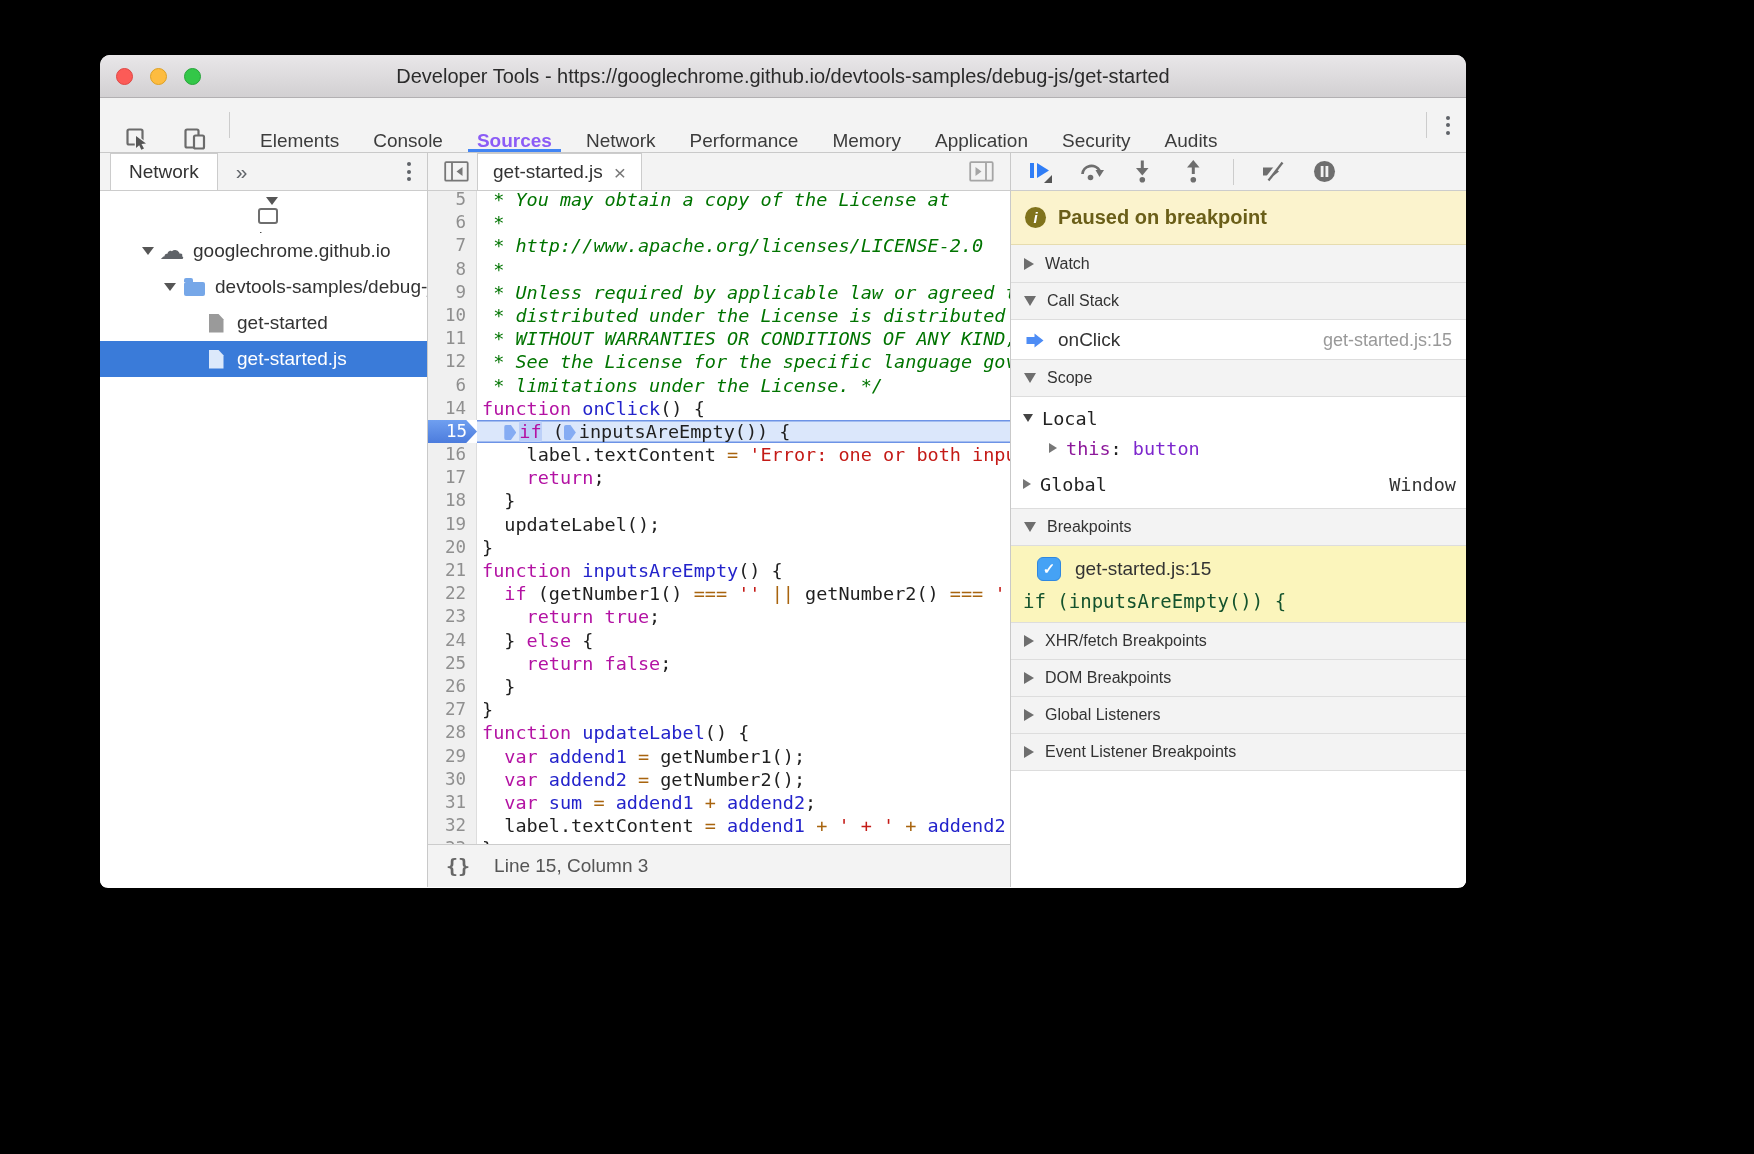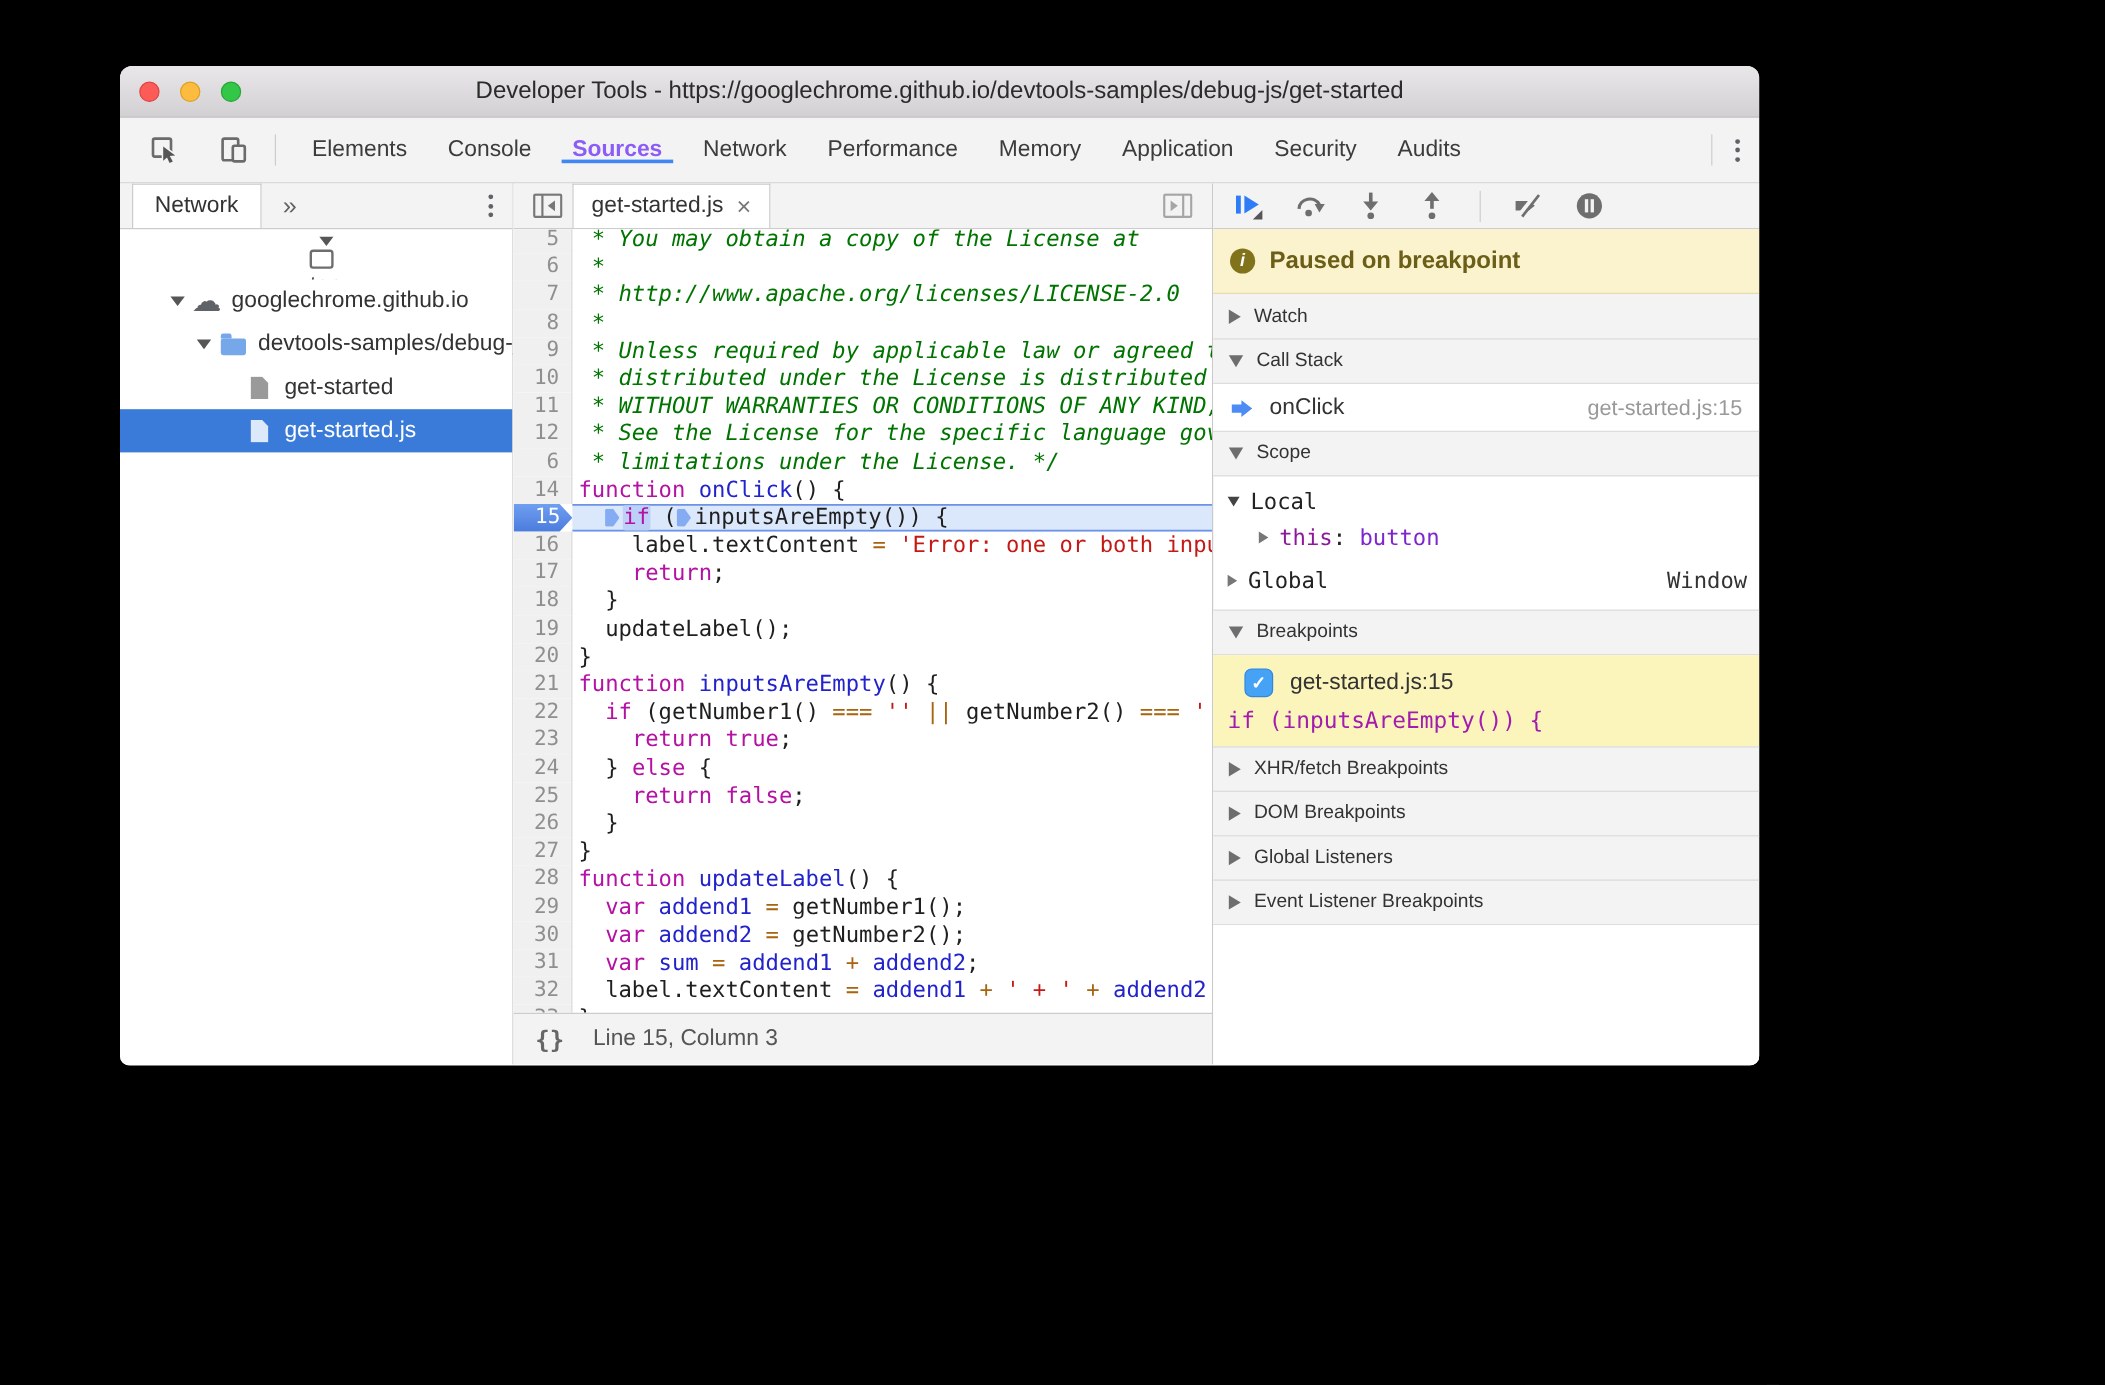--- a/index.html
+++ b/index.html
@@ -10,21 +10,21 @@
   
   .titlebar{height:43px;background:linear-gradient(#e9e7e9,#d2d0d2);border-bottom:1px solid #b2b0b2;position:relative;display:flex;align-items:center;justify-content:center;}
   .lights{position:absolute;left:16px;top:0;height:100%;display:flex;align-items:center;gap:17px;}
   .light{width:17px;height:17px;border-radius:50%;}
   .light.red{background:#fc5b57;border:1px solid #df4744;}
   .light.yellow{background:#fdbc40;border:1px solid #dea123;}
   .light.green{background:#33c748;border:1px solid #27a53a;}
   .wtitle{font-size:20px;font-weight:500;color:#2b2b2b;}
 
   
-  .toolbar{height:55px;background:#f3f3f3;border-bottom:1px solid #c9c9c9;display:flex;align-items:center;padding-left:16px;}
+  .toolbar{height:55px;background:#f3f3f3;border-bottom:1px solid #c9c9c9;display:flex;align-items:flex-end;padding-left:16px;}
   .tool-icons{display:flex;align-items:center;gap:16px;}
   .vsep{width:1px;height:26px;background:#ccc;align-self:center;margin:0 13px;}
   .main-tab{position:relative;display:flex;align-items:center;padding:0 17px;font-size:19px;color:#3c3c3c;cursor:default;}
   .main-tab.selected{color:#8b5cf6;font-weight:700;}
   .main-tab.selected::after{content:"";position:absolute;left:8px;right:8px;bottom:0;height:3px;background:#4285f4;}
   .toolbar .spacer{flex:1;}
   .kebab{display:flex;flex-direction:column;gap:3.5px;align-self:center;padding:6px;}
   .kebab i{width:4px;height:4px;border-radius:50%;background:#5f6368;}
 
   
@@ -93,21 +93,21 @@
   .scope-rows{padding:6px 0 8px;font-family:"DejaVu Sans Mono",monospace;font-size:18.5px;color:#222;flex:none;}
   .scope-row{height:30px;display:flex;align-items:center;padding-left:12px;gap:9px;}
   .scope-row.indent{padding-left:38px;}
   .scope-row.global{height:34px;margin-top:4px;padding-right:10px;}
   .prop-name{color:#8d189b;}
   .prop-value{color:#7d26cd;}
   .gval{margin-left:auto;color:#333;}
   .bp-entry{background:#fbf5bc;border-bottom:1px solid #ddd;padding:5px 0 6px;flex:none;}
   .bp-row1{display:flex;align-items:center;gap:14px;padding-left:26px;height:35px;font-size:19px;color:#333;}
   .bp-check{width:24px;height:24px;border-radius:6px;background:#45a2f5;border:1px solid #2f87e0;color:#fff;display:flex;align-items:center;justify-content:center;font-size:15px;font-weight:700;flex:none;}
-  .bp-code{font-family:"DejaVu Sans Mono",monospace;font-size:19px;color:#a21caf;padding-left:12px;height:30px;line-height:30px;white-space:pre;}
+  .bp-code{font-family:"DejaVu Sans Mono",monospace;font-size:19px;color:#14532d;padding-left:12px;height:30px;line-height:30px;white-space:pre;}
   .fill{flex:1;background:#fff;}
 </style>
 </head>
 <body>
 
 <div class="stage">
   <div class="window">
 
     <div class="titlebar">
       <div class="lights">

